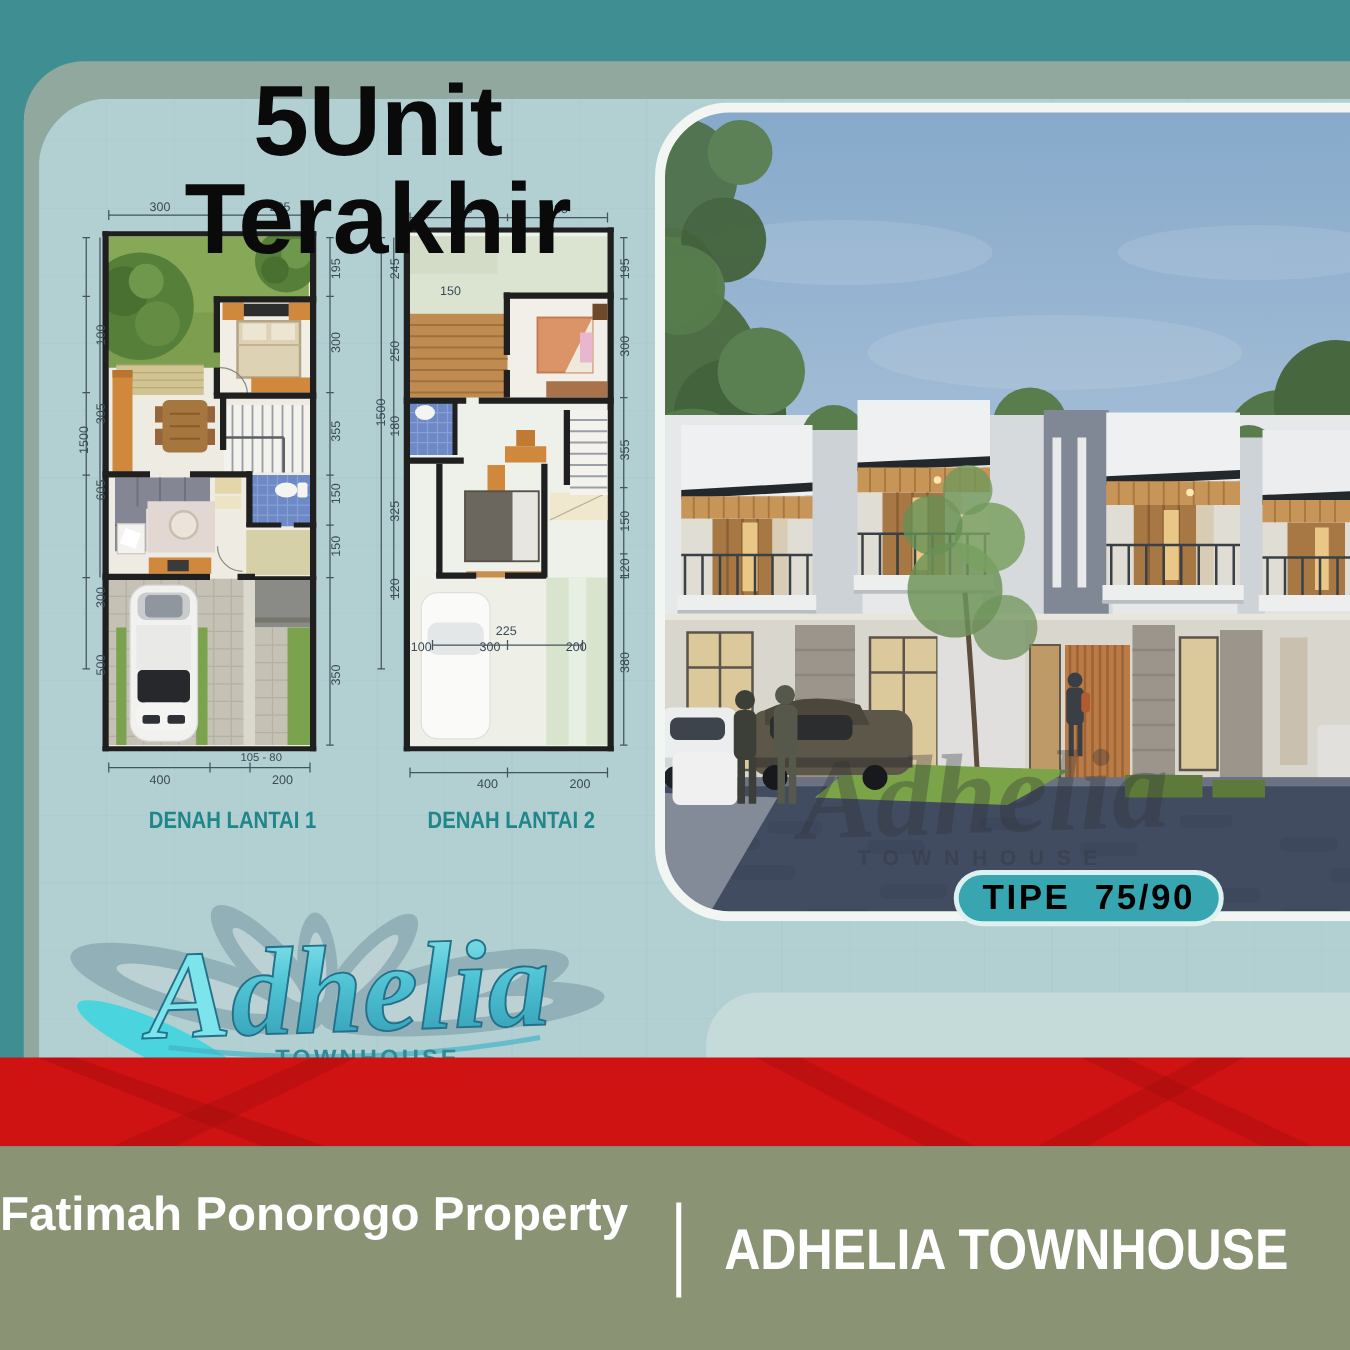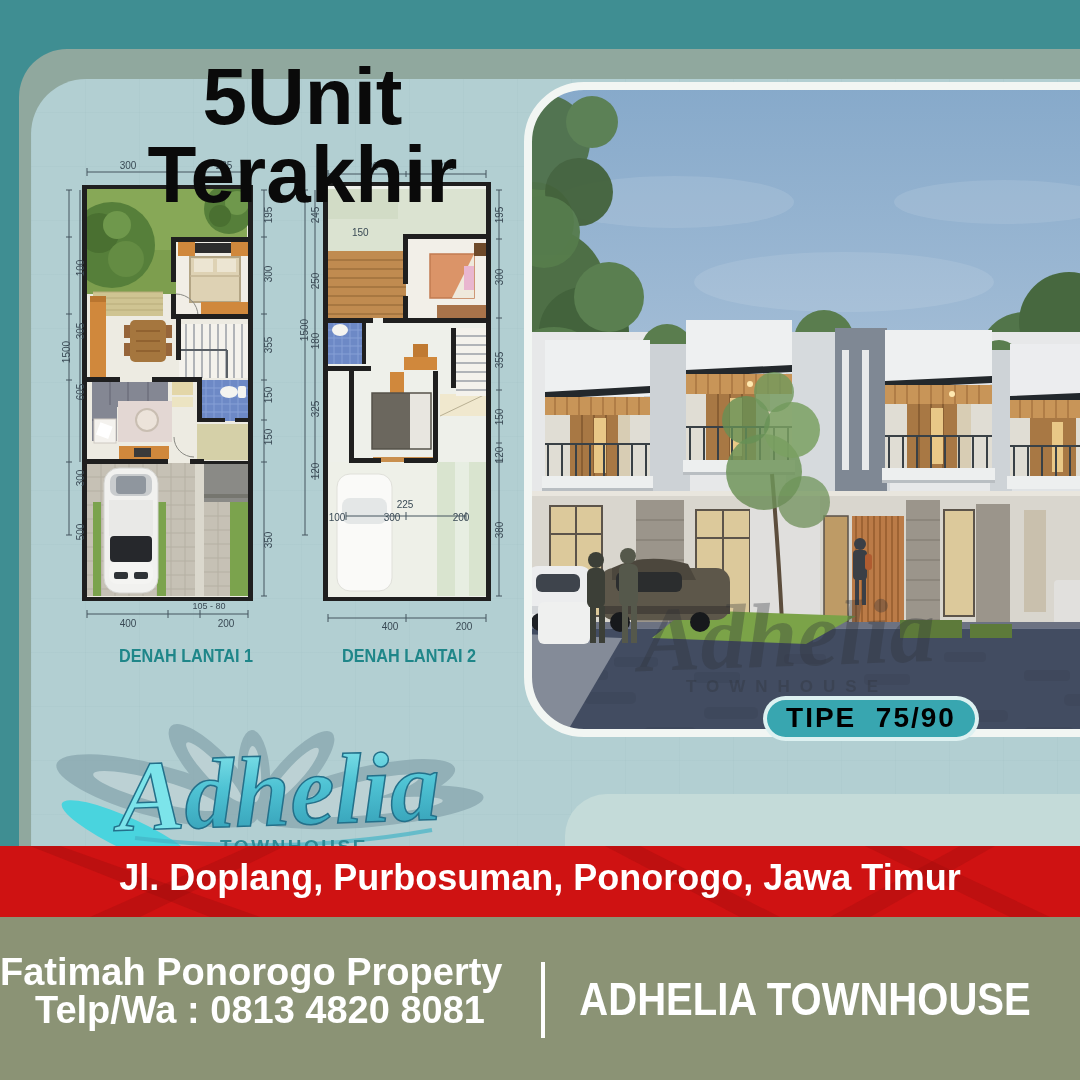--- a/index.html
+++ b/index.html
@@ -619,25 +619,23 @@
 <div class="abs" style="left:0;top:846px;width:1080px;height:71px;background:#cf1212;overflow:hidden;">
 
   <svg width="1080" height="71" style="position:absolute;left:0;top:0;">
     <path d="M60,0 L260,71 L210,71 L30,0 Z" fill="#9d0d0d" opacity="0.38"></path>
     <path d="M250,0 L90,71 L140,71 L285,0 Z" fill="#9d0d0d" opacity="0.32"></path>
     <path d="M640,0 L780,71 L740,71 L605,0 Z" fill="#9d0d0d" opacity="0.32"></path>
     <path d="M960,0 L830,71 L870,71 L995,0 Z" fill="#9d0d0d" opacity="0.30"></path>
     <path d="M900,0 L1050,71 L1010,71 L865,0 Z" fill="#9d0d0d" opacity="0.32"></path>
   </svg>
 
-  <div class="abs" style="left:0;top:11px;width:1080px;text-align:center;color:#ffffff;font-weight:bold;font-size:36px;">Jl. Doplang, Purbosuman, Ponorogo, Jawa Timur</div>
 </div>
 
 <div class="abs" style="left:0;top:917px;width:1080px;height:163px;background:#8b9375;">
 
   <div class="abs" style="left:0px;top:37px;width:520px;text-align:left;color:#ffffff;font-weight:bold;font-size:38px;line-height:37px;">Fatimah Ponorogo Property</div>
 
-  <div class="abs" style="left:0px;top:75px;width:520px;text-align:center;color:#ffffff;font-weight:bold;font-size:38px;line-height:37px;">Telp/Wa : 0813 4820 8081</div>
 
   <div class="abs" style="left:541px;top:45px;width:4px;height:76px;background:#ffffff;"></div>
 
   <div class="abs" style="left:545px;top:55px;width:520px;text-align:center;color:#ffffff;font-weight:bold;font-size:46px;transform:scaleX(0.87);">ADHELIA TOWNHOUSE</div>
 </div>
 
 </body></html>

